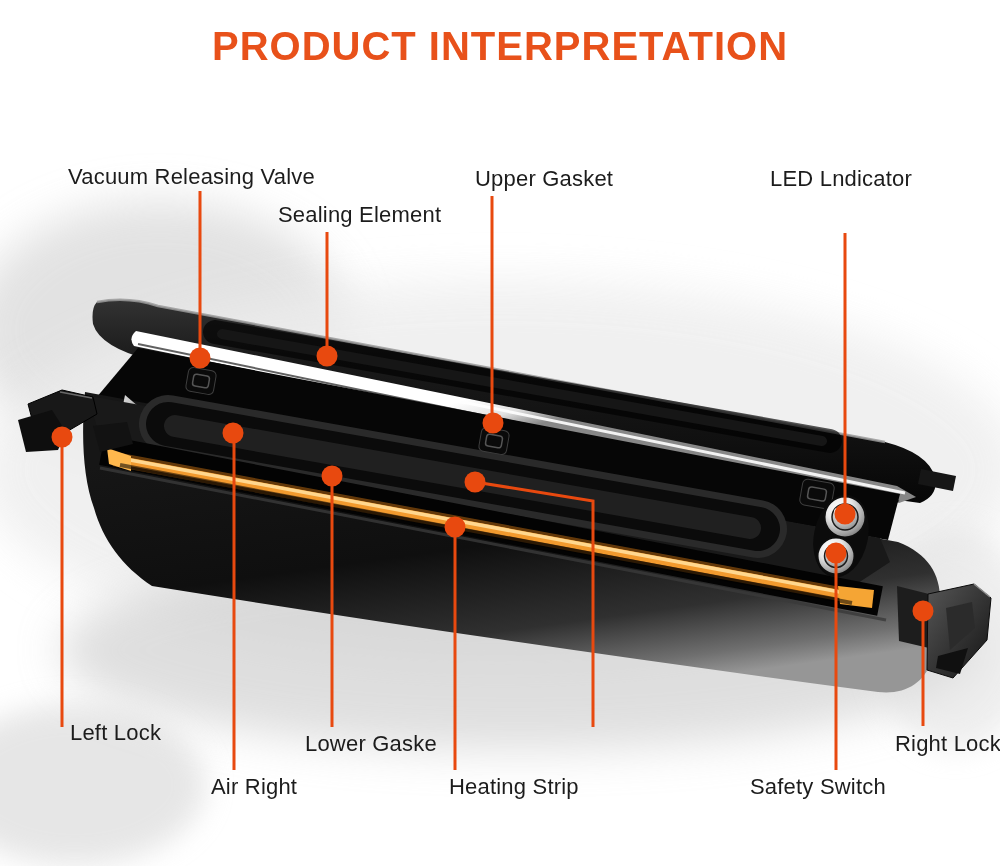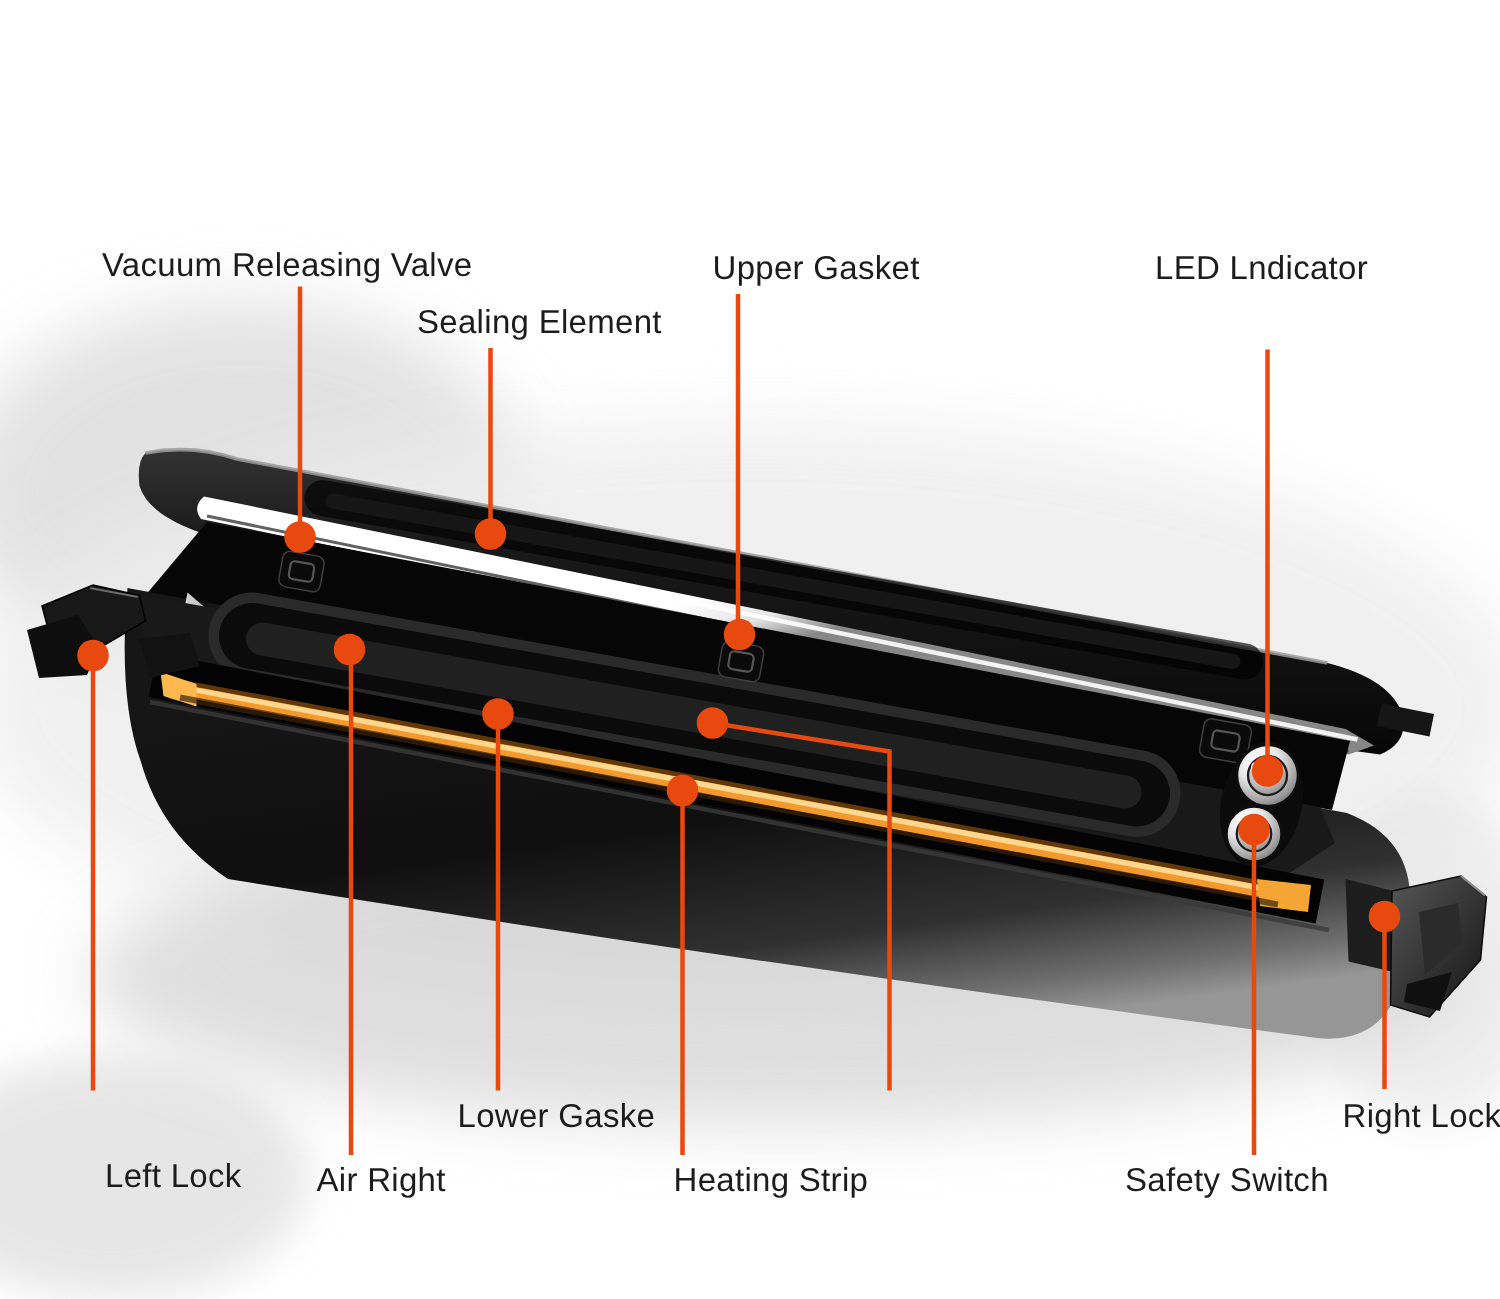--- a/index.html
+++ b/index.html
@@ -181,27 +181,28 @@
       <circle cx="62" cy="437" r="10.5"></circle>
       <circle cx="233" cy="433" r="10.5"></circle>
       <circle cx="332" cy="476" r="10.5"></circle>
       <circle cx="455" cy="527" r="10.5"></circle>
       <circle cx="475" cy="482" r="10.5"></circle>
       <circle cx="836" cy="553" r="10.5"></circle>
       <circle cx="923" cy="611" r="10.5"></circle>
     </g>
   </svg>
 
+  <div class="title">PRODUCT INTERPRETATION</div>
 
   <div class="lbl" style="left:38px;top:164px">Vacuum Releasing Valve</div>
   <div class="lbl" style="left:248px;top:202px">Sealing Element</div>
   <div class="lbl" style="left:740px;top:166px">LED Lndicator</div>
   <div class="lbl" style="left:445px;top:166px">Upper Gasket</div>
 
-  <div class="lbl" style="left:40px;top:771px">Left Lock</div>
+  <div class="lbl" style="left:40px;top:720px">Left Lock</div>
   <div class="lbl" style="left:275px;top:731px">Lower Gaske</div>
   <div class="lbl" style="left:865px;top:731px">Right Lock</div>
 
   <div class="lbl" style="left:181px;top:774px">Air Right</div>
   <div class="lbl" style="left:419px;top:774px">Heating Strip</div>
   <div class="lbl" style="left:720px;top:774px">Safety Switch</div>
 
 </div>
 
 </body></html>

